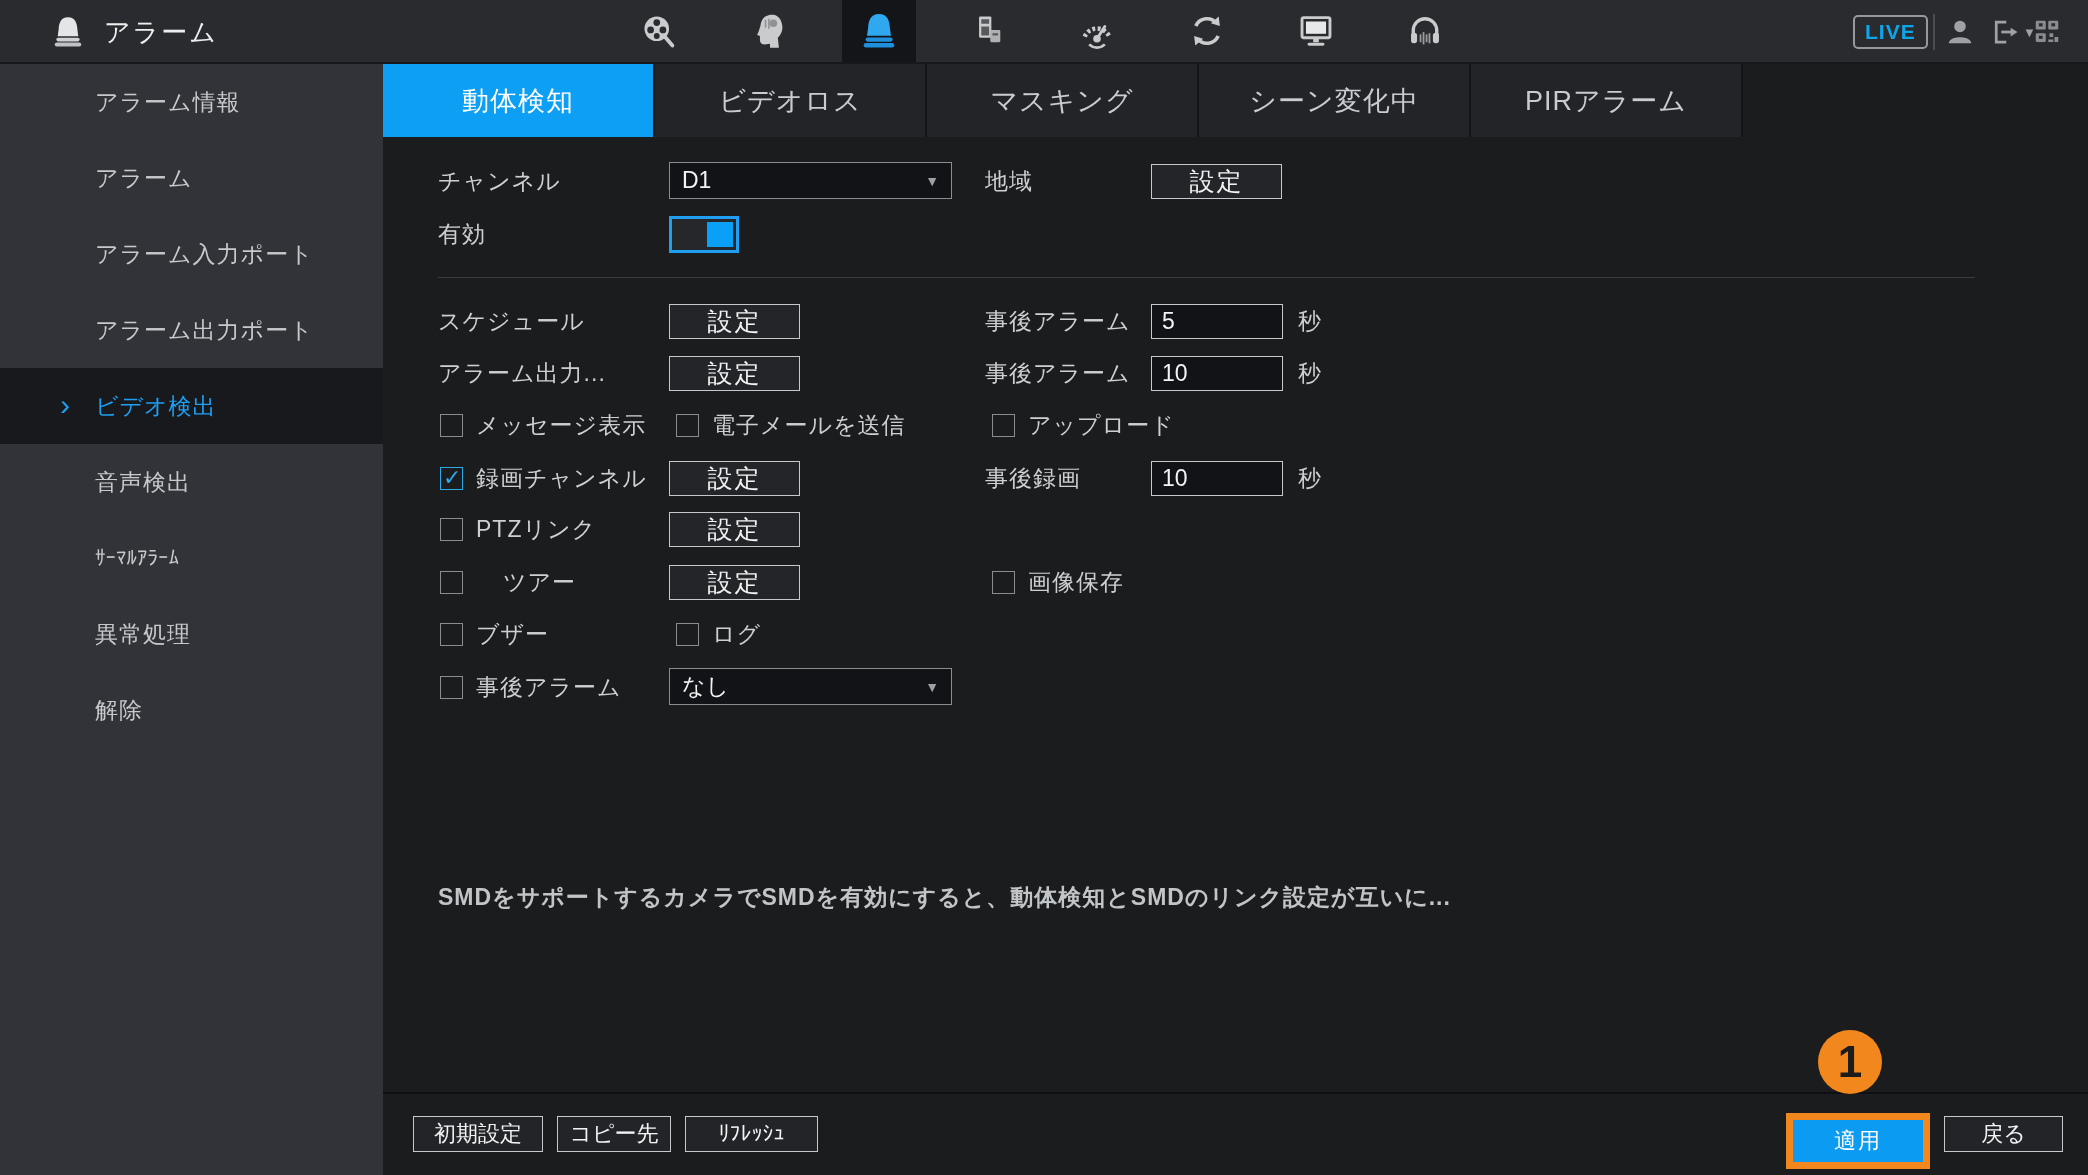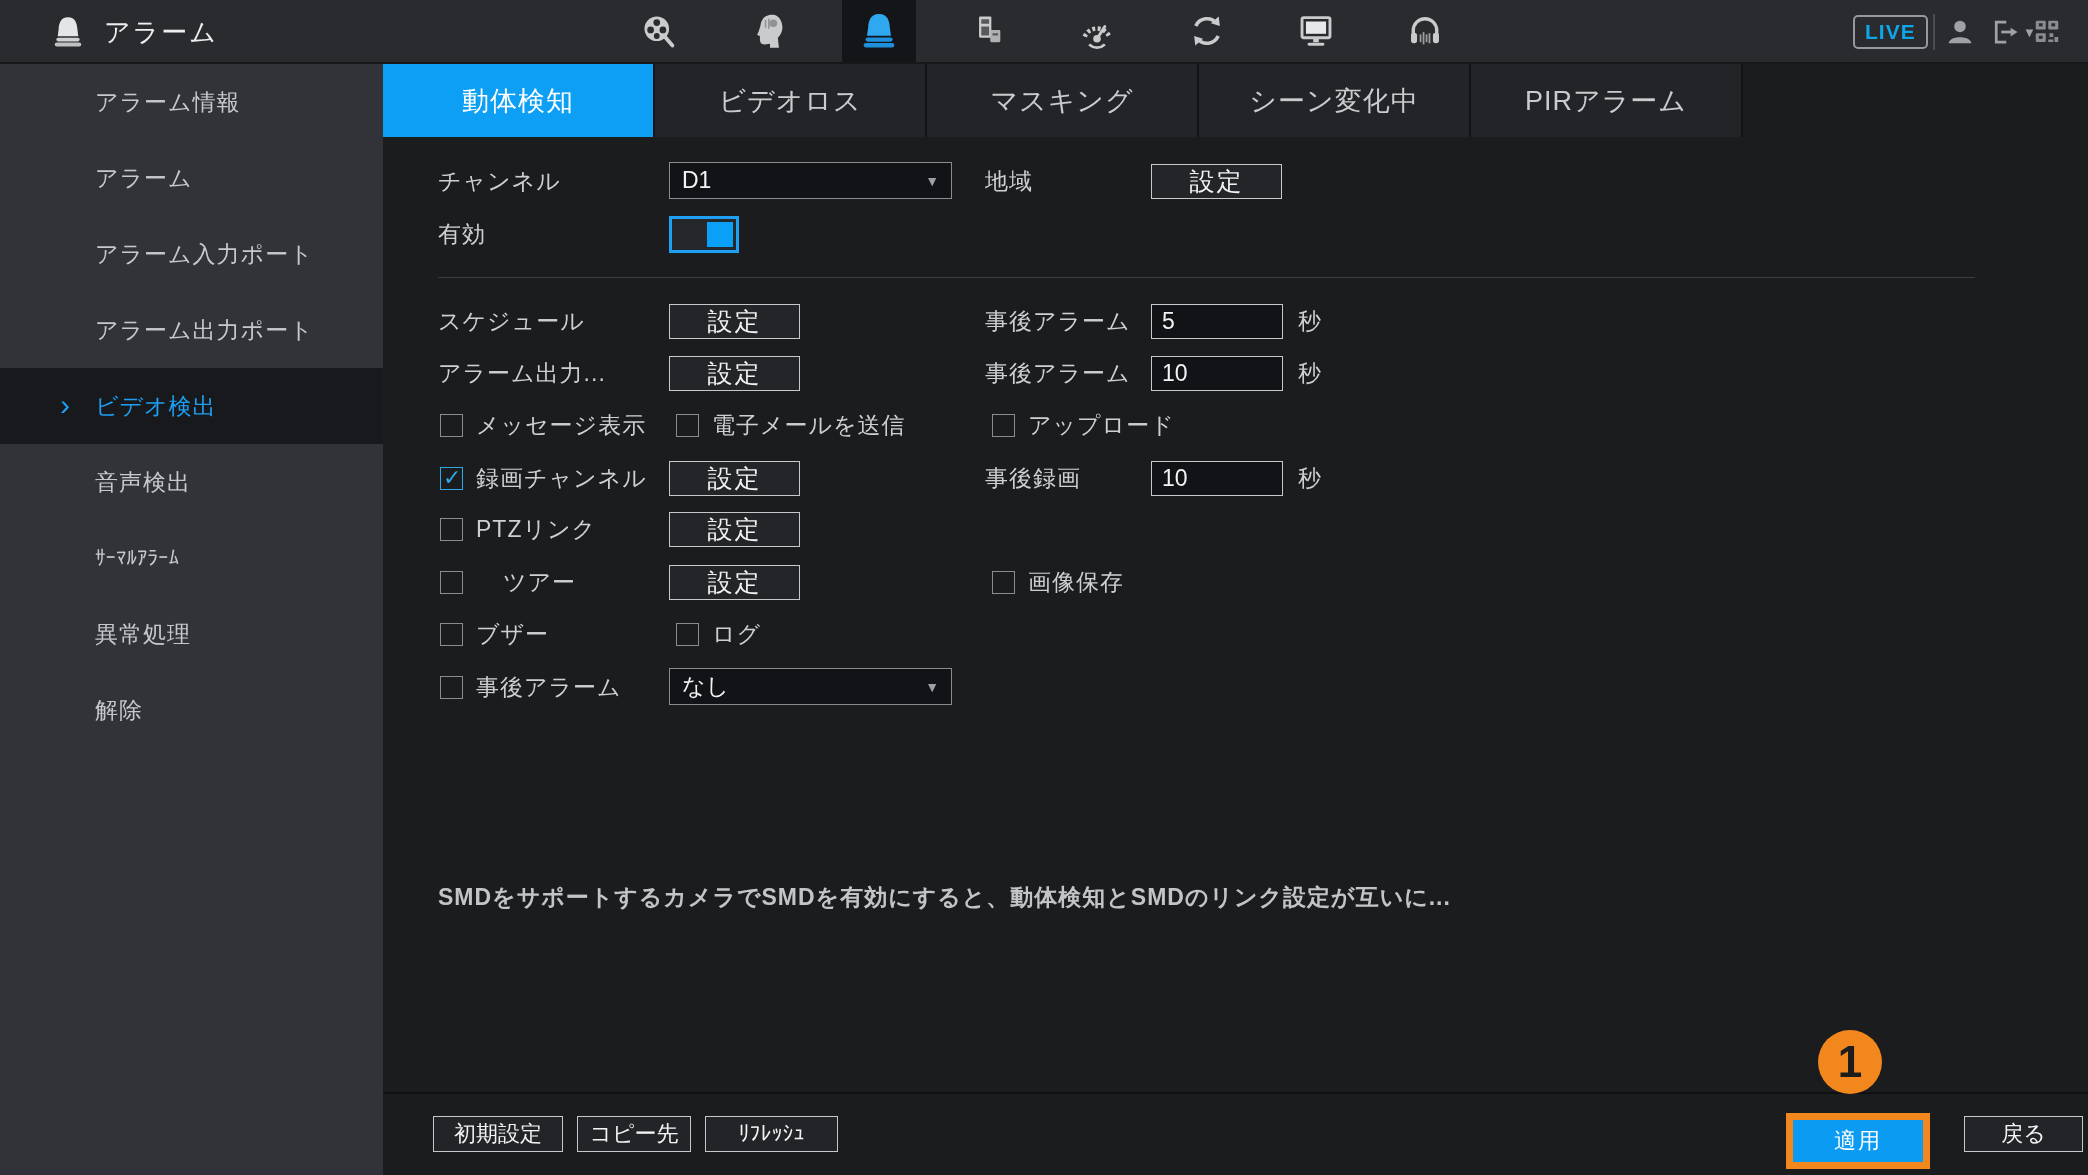--- a/index.html
+++ b/index.html
@@ -47,21 +47,21 @@
 
   .cb { position:absolute; width:23px; height:23px; border:1px solid #8A8D90; background:transparent; cursor:pointer; }
   .cb.checked { border-color:#2EA8E6; }
   .cb.checked::after { content:"✓"; position:absolute; left:2px; top:-3px; color:#2EA8E6; font-size:22px; font-weight:bold; }
   .cb-label { position:absolute; color:#CDD0D2; font-size:23px; height:30px; line-height:30px; letter-spacing:1px; }
 
   .separator { position:absolute; height:1px; background:#3A3C3F; }
   .note { position:absolute; color:#C2C5C7; font-size:23px; font-weight:bold; letter-spacing:1px; }
 
   .footer-sep { position:absolute; left:0; top:1028px; width:1705px; height:2px; background:#0F1011; }
-  .foot-btn { position:absolute; top:1052px; height:36px; background:#232427; border:1px solid #C6C8CA; color:#F2F3F4; font-size:22px; display:flex; align-items:center; justify-content:center; cursor:pointer;margin-left:20px; }
+  .foot-btn { position:absolute; top:1052px; height:36px; background:#232427; border:1px solid #C6C8CA; color:#F2F3F4; font-size:22px; display:flex; align-items:center; justify-content:center; cursor:pointer; }
   .apply-wrap { position:absolute; left:1403px; top:1049px; width:144px; height:56px; border:7px solid #F2871D; background:#F2871D; }
   .apply-btn { width:100%; height:100%; background:#0C9BF2; border:none; color:#FFFFFF; font-size:22px; display:flex; align-items:center; justify-content:center; cursor:pointer; letter-spacing:2px; }
   .step-circle { position:absolute; left:1435px; top:966px; width:64px; height:64px; border-radius:50%; background:#F2871D; display:flex; align-items:center; justify-content:center; color:#1C1C1C; font-size:44px; font-weight:bold; z-index:5; }
 
   svg { display:block; }
 </style>
 </head>
 <body>
 
 <div id="screen">

